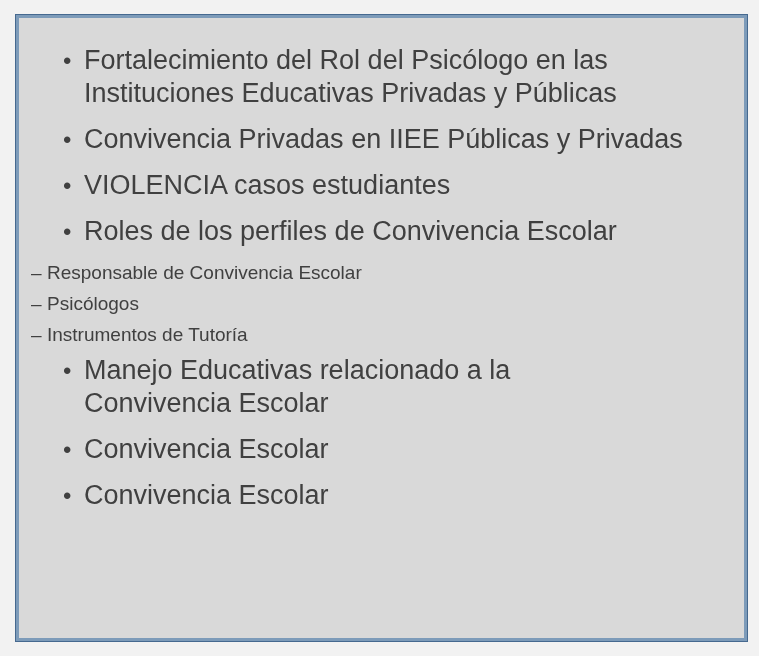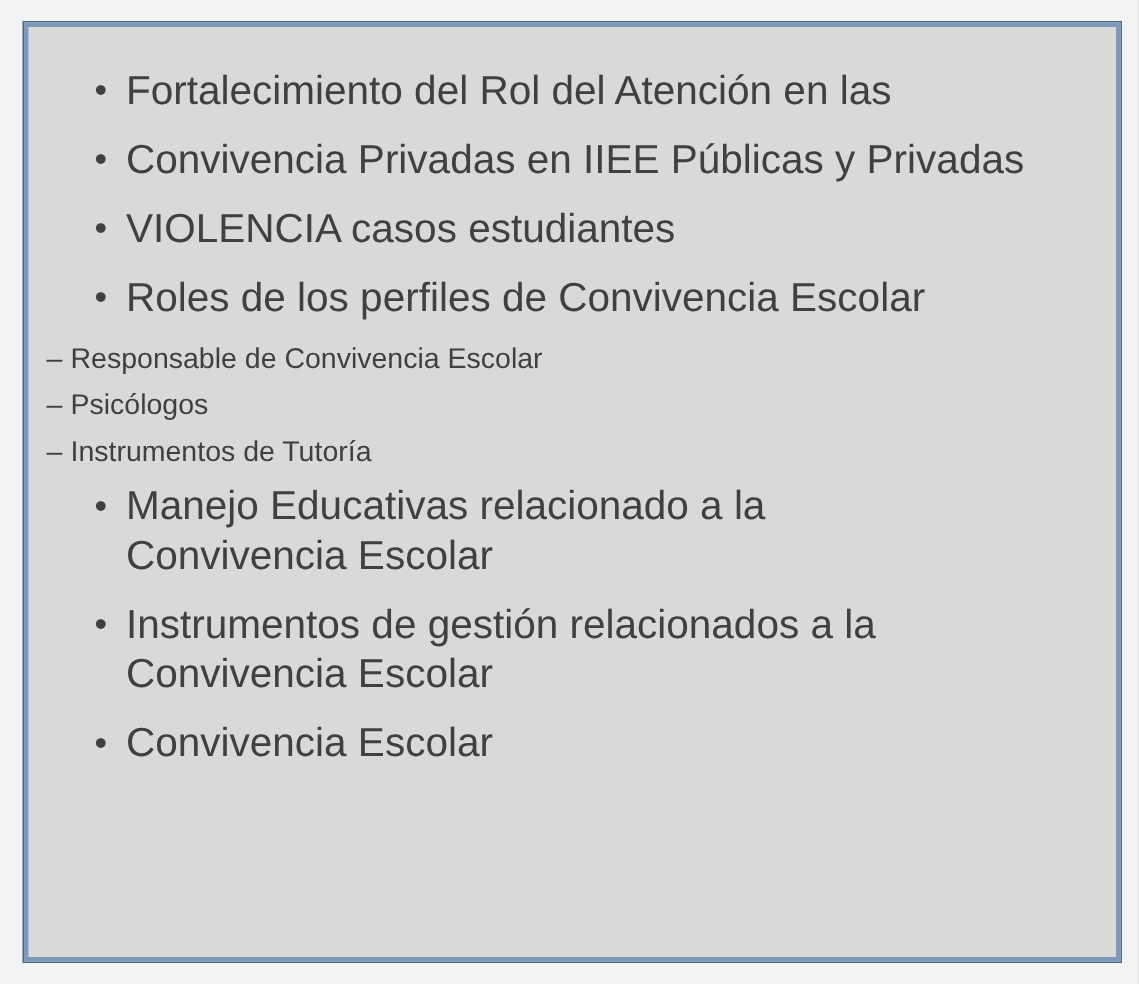--- a/index.html
+++ b/index.html
@@ -60,21 +60,22 @@
   }
 </style>
 </head>
 <body>
 
 <div class="slide">
 
   <div class="item l1">
     <span class="marker">•</span>
     <div class="text">
-      <span class="line">Fortalecimiento del Rol del Atención en las</span>
+      <span class="line">Fortalecimiento del Rol del Psicólogo en las</span>
+      <span class="line">Instituciones Educativas Privadas y Públicas</span>
     </div>
   </div>
 
   <div class="item l1">
     <span class="marker">•</span>
     <div class="text">
       <span class="line">Convivencia Privadas en IIEE Públicas y Privadas</span>
     </div>
   </div>
 
@@ -117,21 +118,20 @@
     <span class="marker">•</span>
     <div class="text">
       <span class="line">Manejo Educativas relacionado a la</span>
       <span class="line">Convivencia Escolar</span>
     </div>
   </div>
 
   <div class="item l1">
     <span class="marker">•</span>
     <div class="text">
-      <span class="line">Instrumentos de gestión relacionados a la</span>
       <span class="line">Convivencia Escolar</span>
     </div>
   </div>
 
   <div class="item l1">
     <span class="marker">•</span>
     <div class="text">
       <span class="line">Convivencia Escolar</span>
     </div>
   </div>

